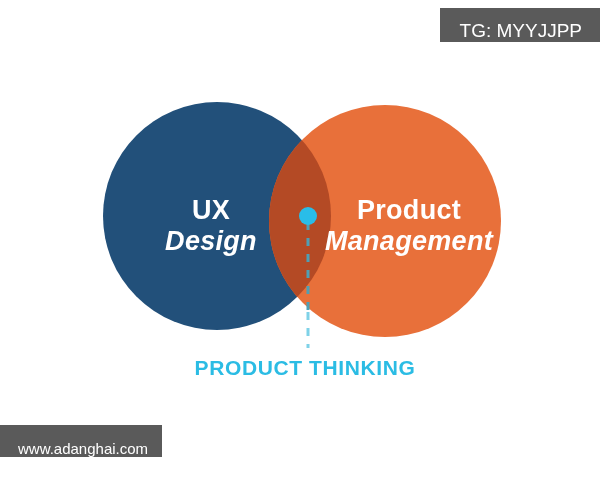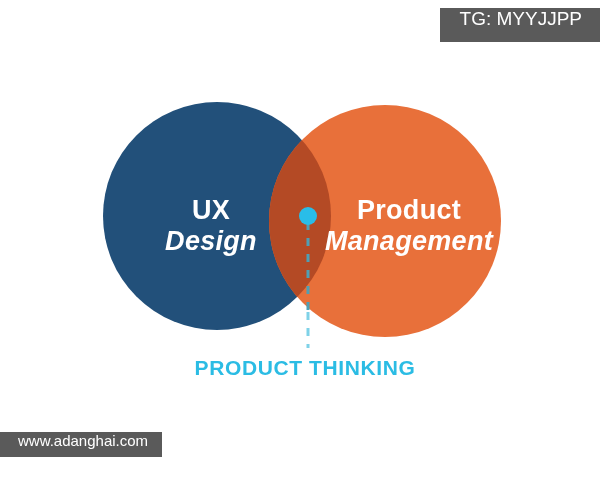--- a/index.html
+++ b/index.html
@@ -60,34 +60,34 @@
     letter-spacing: 0.6px;
   }
 
   
   .badge {
     position: absolute;
     background: #5a5a5a;
     color: #ffffff;
     font-family: "Liberation Sans", sans-serif;
     display: flex;
-    align-items: flex-start;
+    align-items: flex-end;
     box-sizing: border-box;
   }
   #tag-badge {
     right: 0;
     top: 8px;
     height: 34px;
     padding: 0 18px 0 20px;
     font-size: 19px;
   }
   #watermark-badge {
     left: 0;
     bottom: 23px;
-    height: 25px;
+    height: 32px;
     padding: 0 14px 0 18px;
     font-size: 15px;
   }
 </style>
 </head>
 <body>
 
 <div id="stage">
 
   <svg id="venn-svg" viewBox="0 0 600 480">

